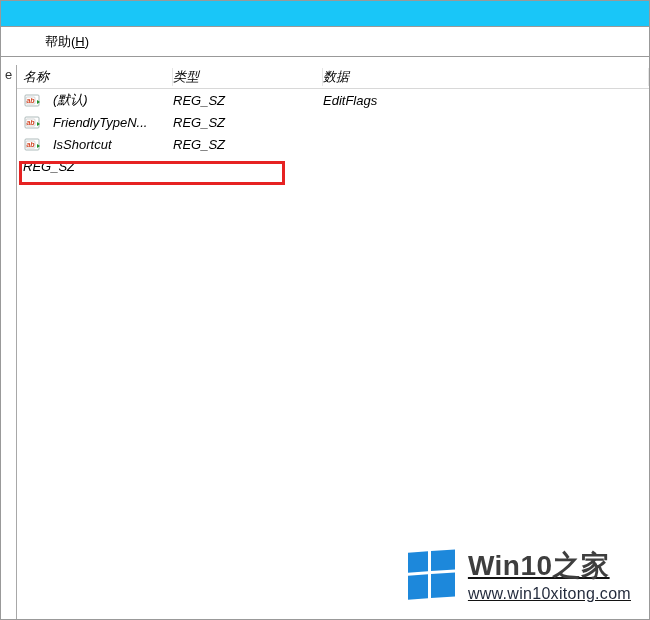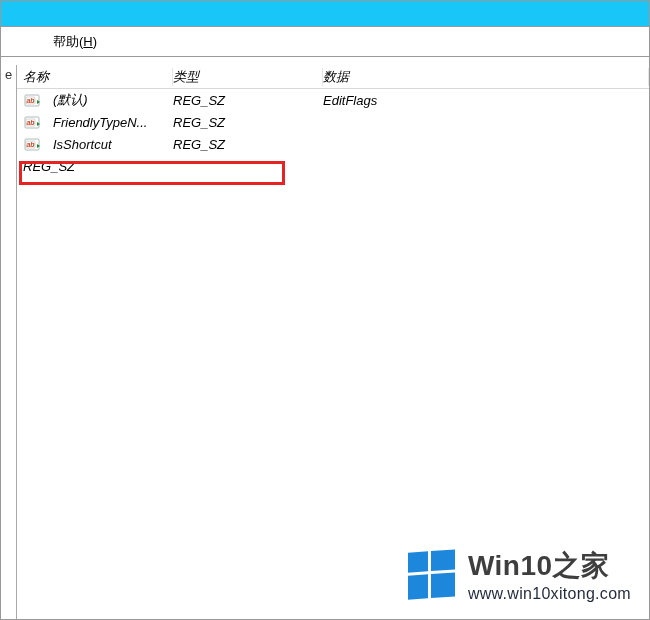--- a/index.html
+++ b/index.html
@@ -23,21 +23,21 @@
       height: 26px;
       background: #19c6f8;
       border-bottom: 1px solid #999;
     }
     .menu-bar {
       height: 30px;
       background: #fff;
       border-bottom: 1px solid #999;
       display: flex;
       align-items: center;
-      gap: 20px;
+      gap: 12px;
       padding-left: 8px;
     }
     .menu-item {
       padding: 4px 8px;
       cursor: default;
       color: #000;
     }
     .menu-item .mnemonic { text-decoration: underline; }
     .content-area {
       flex: 1;
@@ -100,21 +100,21 @@
     .watermark {
       position: absolute;
       right: 18px;
       bottom: 16px;
       display: flex;
       align-items: center;
       gap: 12px;
       opacity: 0.92;
       pointer-events: none;
     }
-    .wm-text { display: flex; flex-direction: column; align-items: flex-start; }
+    .wm-text { display: flex; flex-direction: column; align-items: flex-start; text-decoration: underline; }
     .wm-main { font-size: 28px; font-weight: bold; color: #2e2e2e; letter-spacing: 0.5px; }
     .wm-sub { font-size: 16px; color: #0f172a; letter-spacing: 0.3px; }
     .win-sq {
       width: 48px; height: 48px;
       display: grid;
       grid-template-columns: 20px 24px;
       grid-template-rows: 20px 24px;
       gap: 3px;
       transform: skewY(-4deg);
     }

